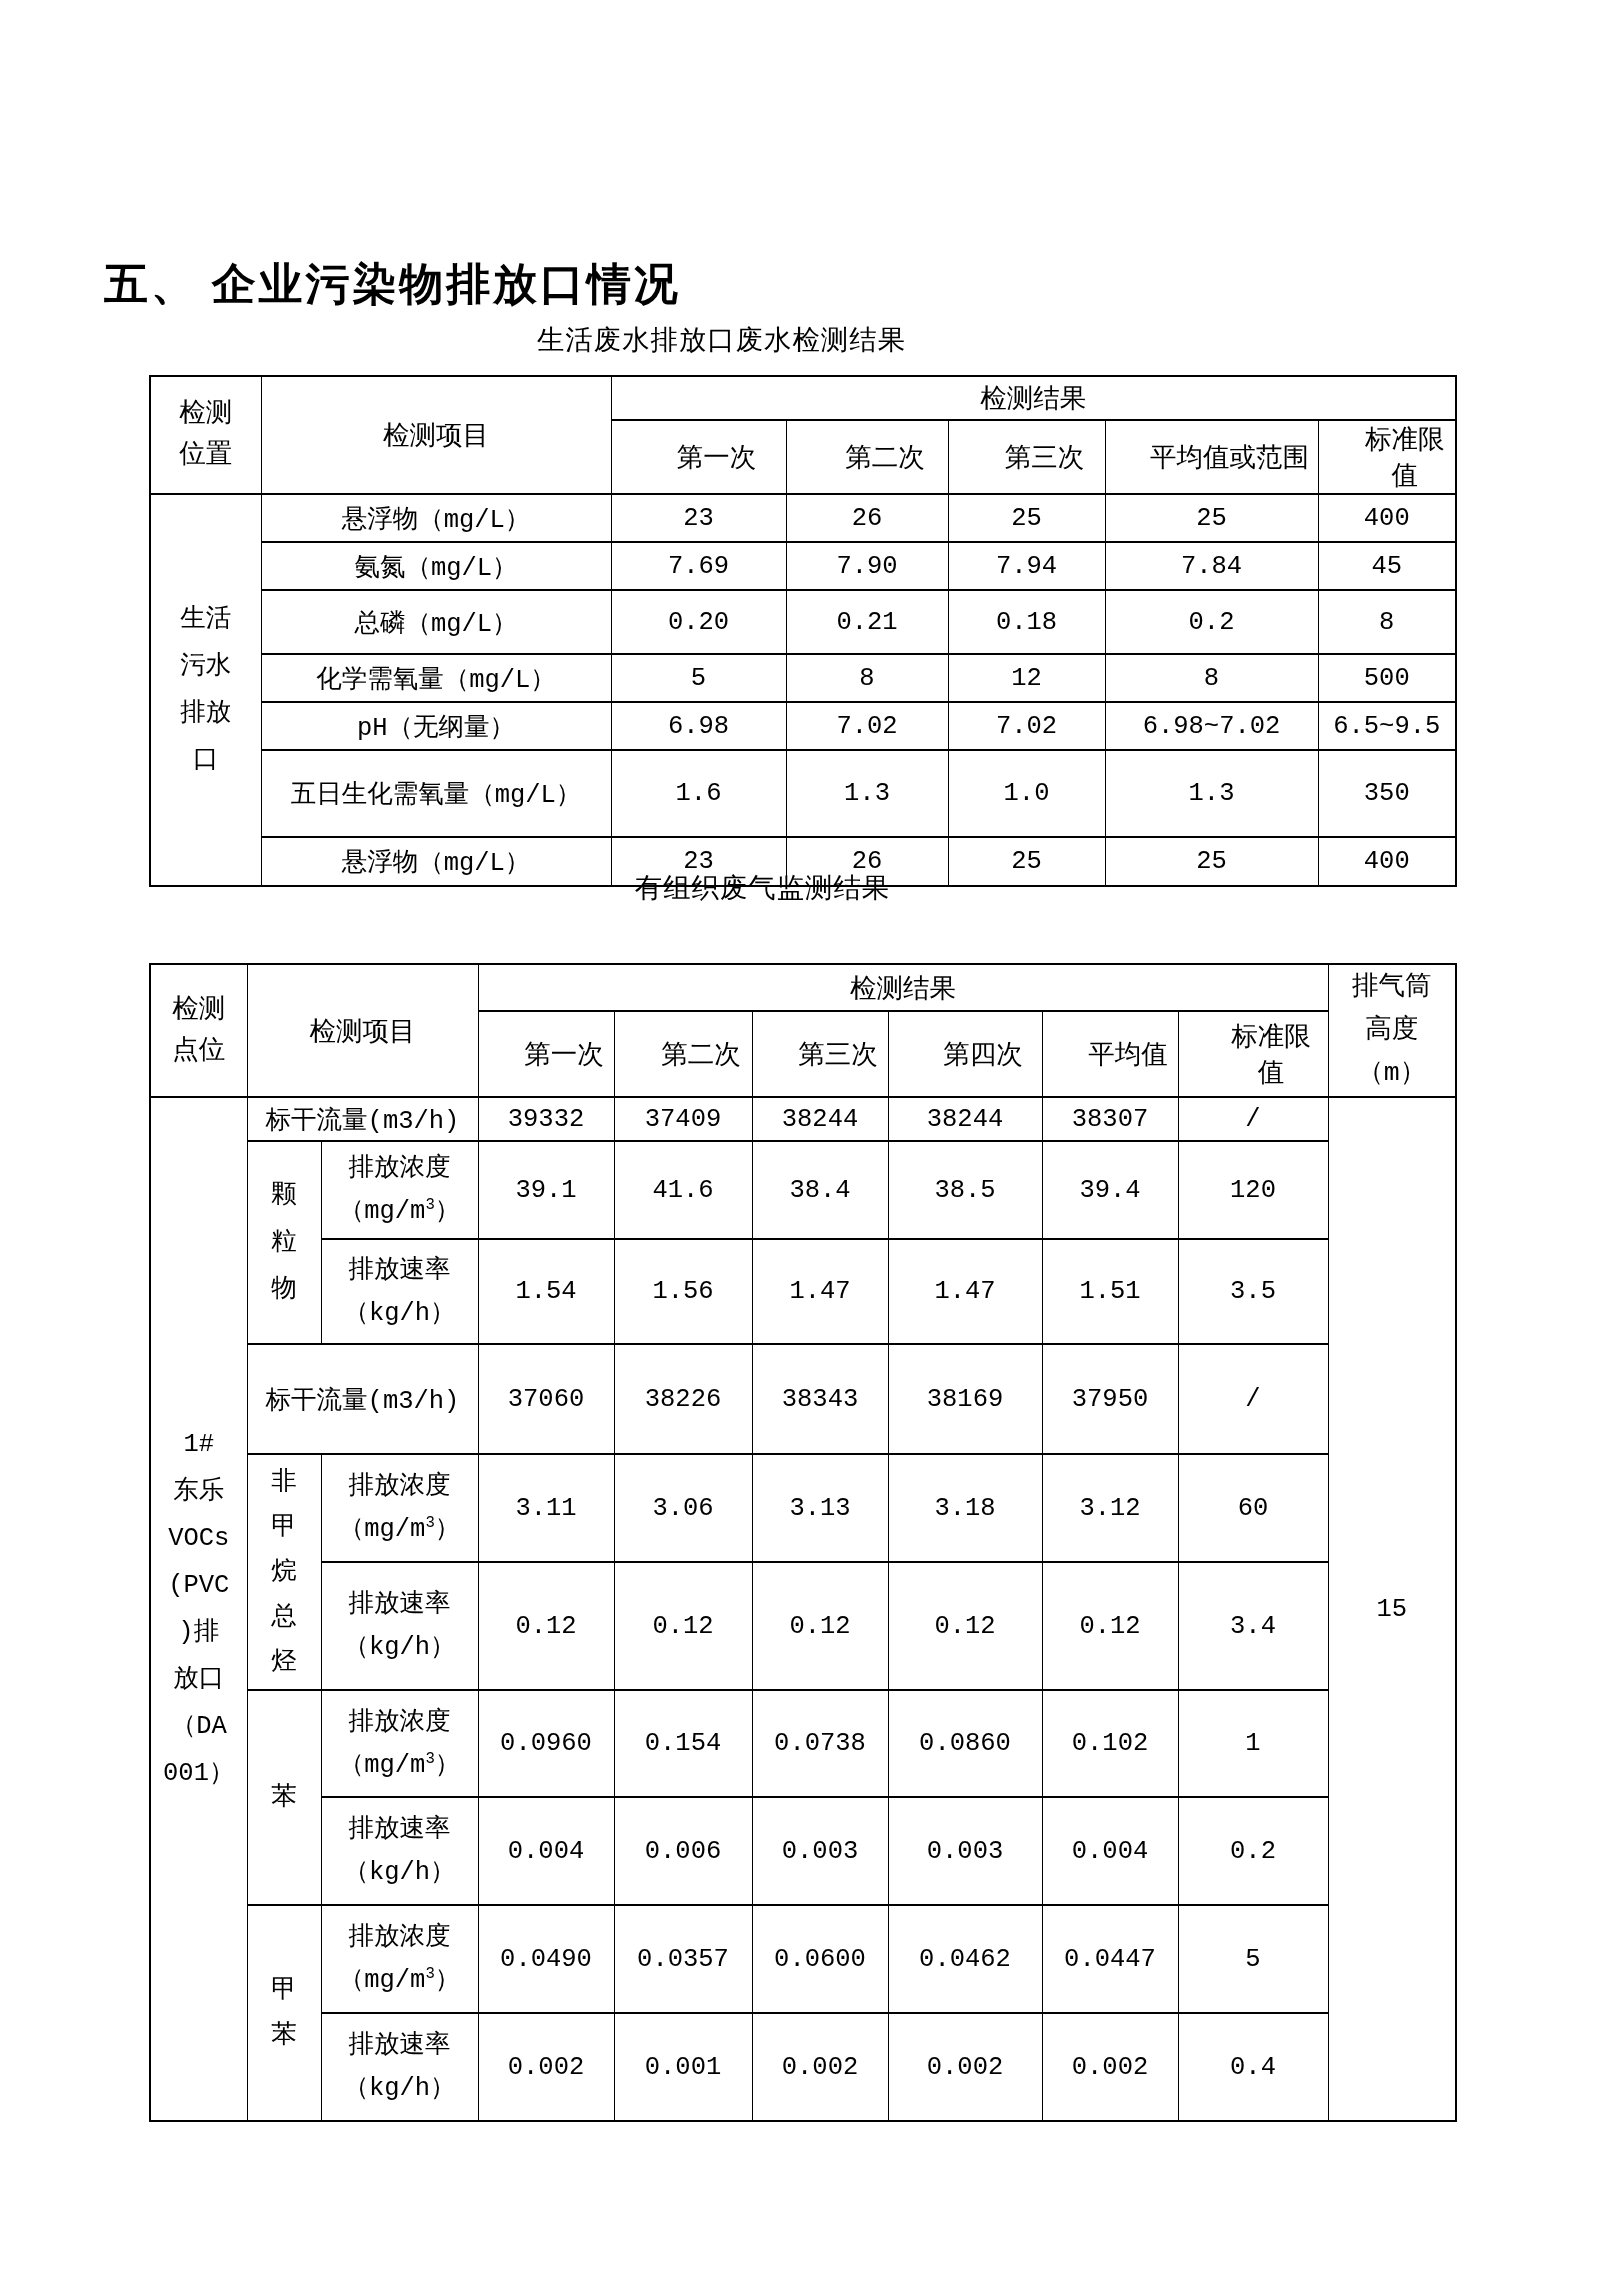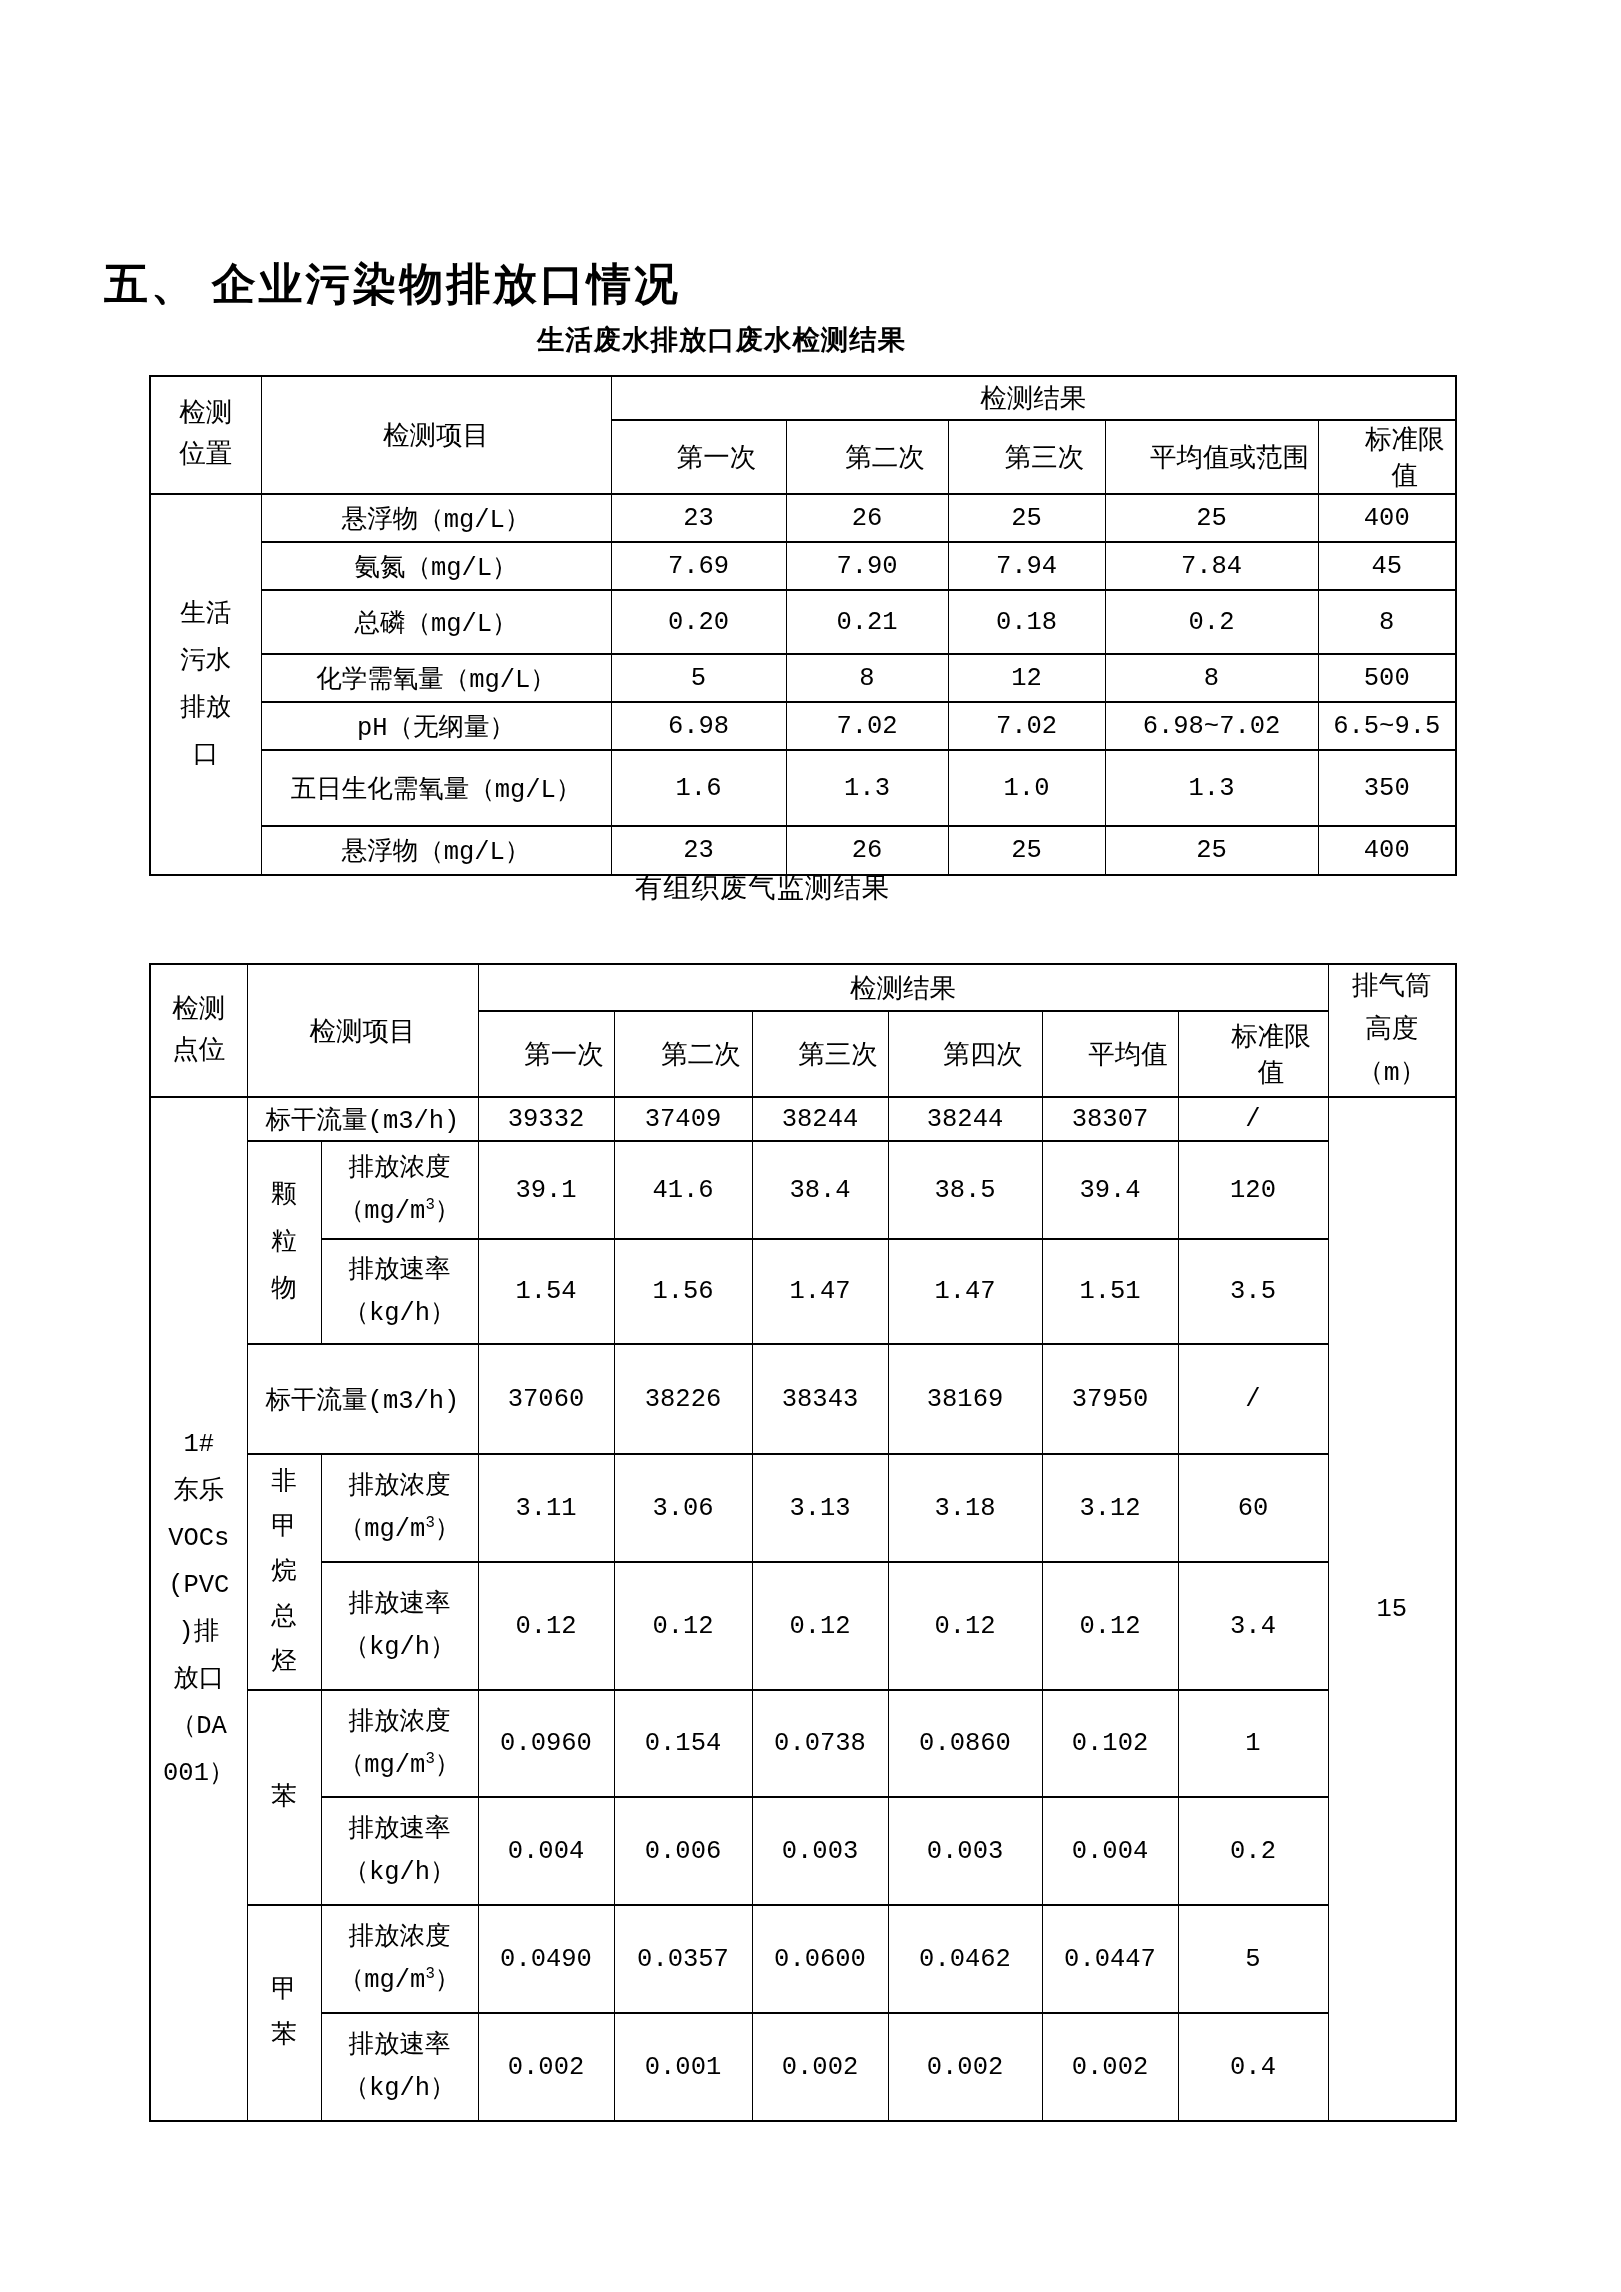--- a/index.html
+++ b/index.html
@@ -8,21 +8,21 @@
     font-family:"Liberation Serif","DejaVu Serif",serif; color:#000000;
   }
   .section-title {
     position:absolute; left:104px; top:255px; font-size:44px; font-weight:600;
     letter-spacing:2.9px; margin:0;
   }
   .tbl-title {
     position:absolute; left:0; width:1443px; text-align:center;
     font-size:27.4px; letter-spacing:1px;
   }
-  #t1-title { top:322px;font-weight:bold; }
+  #t1-title { top:322px; }
   #t2-title { top:870px;padding-left:41px; }
   table {
     position:absolute; border-collapse:collapse; table-layout:fixed;
     border:2.9px solid #000;
     font-family:Liberation Mono, monospace;
   }
   #t1 { left:149px; top:375px; width:1306px; }
   #t2 { left:149px; top:963px; width:1307px; }
   td {
     border:1px solid #000; border-top:2px solid #000; border-bottom:2px solid #000;
@@ -113,21 +113,21 @@
       <td>500</td>
     </tr>
     <tr style="height:48px">
       <td>pH（无纲量）</td>
       <td>6.98</td>
       <td>7.02</td>
       <td>7.02</td>
       <td>6.98~7.02</td>
       <td>6.5~9.5</td>
     </tr>
-    <tr style="height:76px">
+    <tr style="height:87px">
       <td>五日生化需氧量（mg/L）</td>
       <td>1.6</td>
       <td>1.3</td>
       <td>1.0</td>
       <td>1.3</td>
       <td>350</td>
     </tr>
     <tr style="height:49px">
       <td>悬浮物（mg/L）</td>
       <td>23</td>

